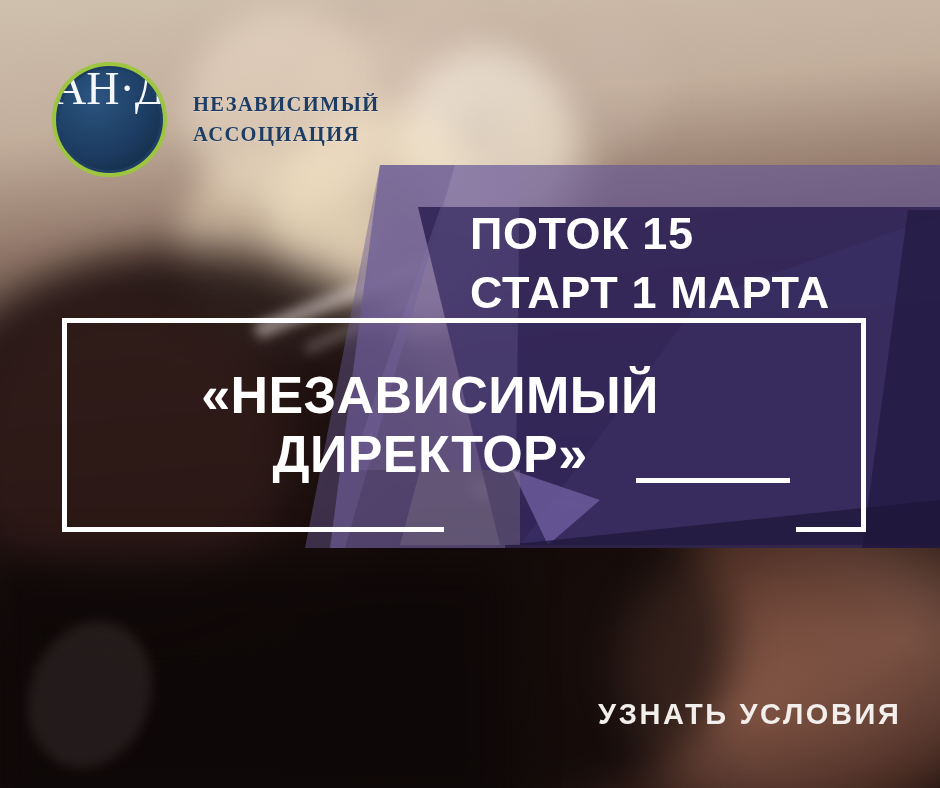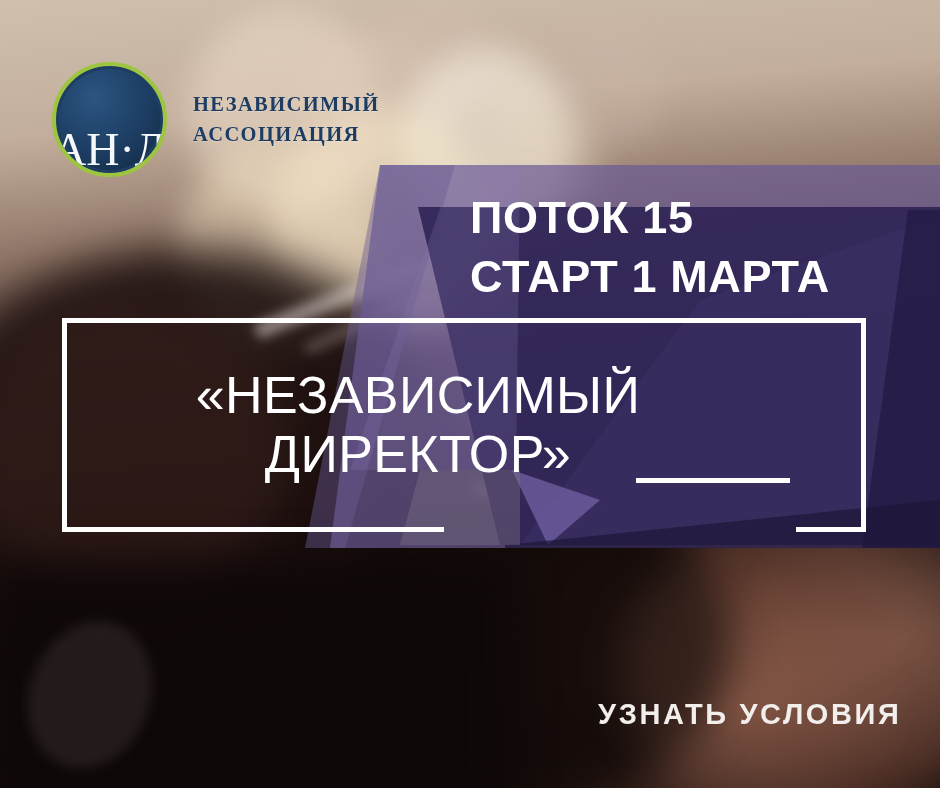--- a/index.html
+++ b/index.html
@@ -61,37 +61,37 @@
   .gl3 { left: 470px; top: 492px; width: 140px; height: 14px; transform: rotate(10deg); opacity: .55; }
   .gl4 { left: 30px;  top: 620px; width: 120px; height: 150px; transform: rotate(20deg); opacity: .18; border-radius: 50%; }
 
   
   .shapes { position: absolute; inset: 0; pointer-events: none; }
 
   
   .stream-block {
     position: absolute;
     left: 470px;
-    top: 188px;
+    top: 204px;
     width: 440px;
     color: #ffffff;
     font-weight: bold;
     font-size: 45px;
     letter-spacing: 0.6px;
     line-height: 1.32;
     text-align: left;
   }
   .headline {
     position: absolute;
-    left: 88px;
+    left: 100px;
     top: 366px;
     width: 660px;
     text-align: center;
     color: #ffffff;
-    font-weight: normal;
+    font-weight: bold;
     font-size: 52px;
     line-height: 1.14;
     letter-spacing: 0.4px;
   }
   .cta {
     position: absolute;
     left: 598px;
     top: 698px;
     color: #f2eeec;
     font-size: 29px;
@@ -111,21 +111,21 @@
   }
   .logo-mark {
     position: relative;
     width: 115px;
     height: 115px;
     border-radius: 50%;
     background: #1d3d63;
     border: 4px solid #9dc53f;
     box-sizing: border-box;
     display: flex;
-    align-items: flex-end;
+    align-items: flex-start;
     justify-content: center;
     overflow: hidden;
   }
   .logo-mark::before {
     content: "";
     position: absolute;
     inset: 3px;
     border-radius: 50%;
     background: radial-gradient(circle at 35% 28%, #2b5580 0%, #1d3d63 55%, #12283f 100%);
   }

